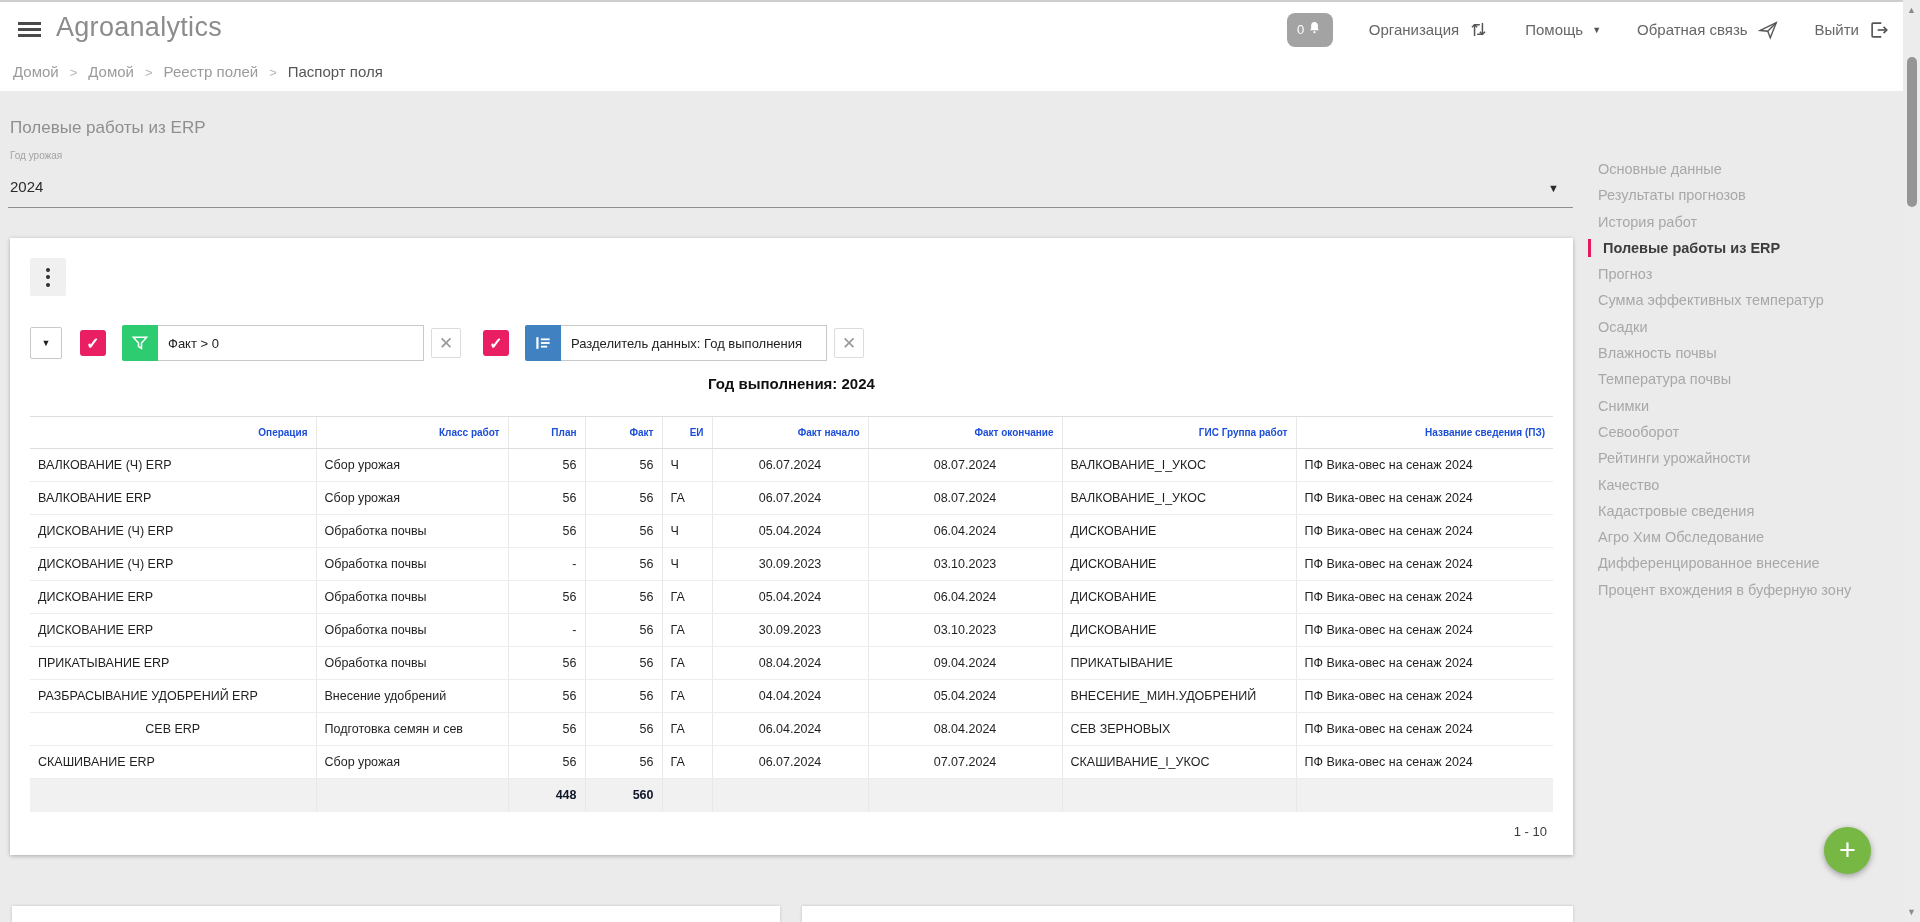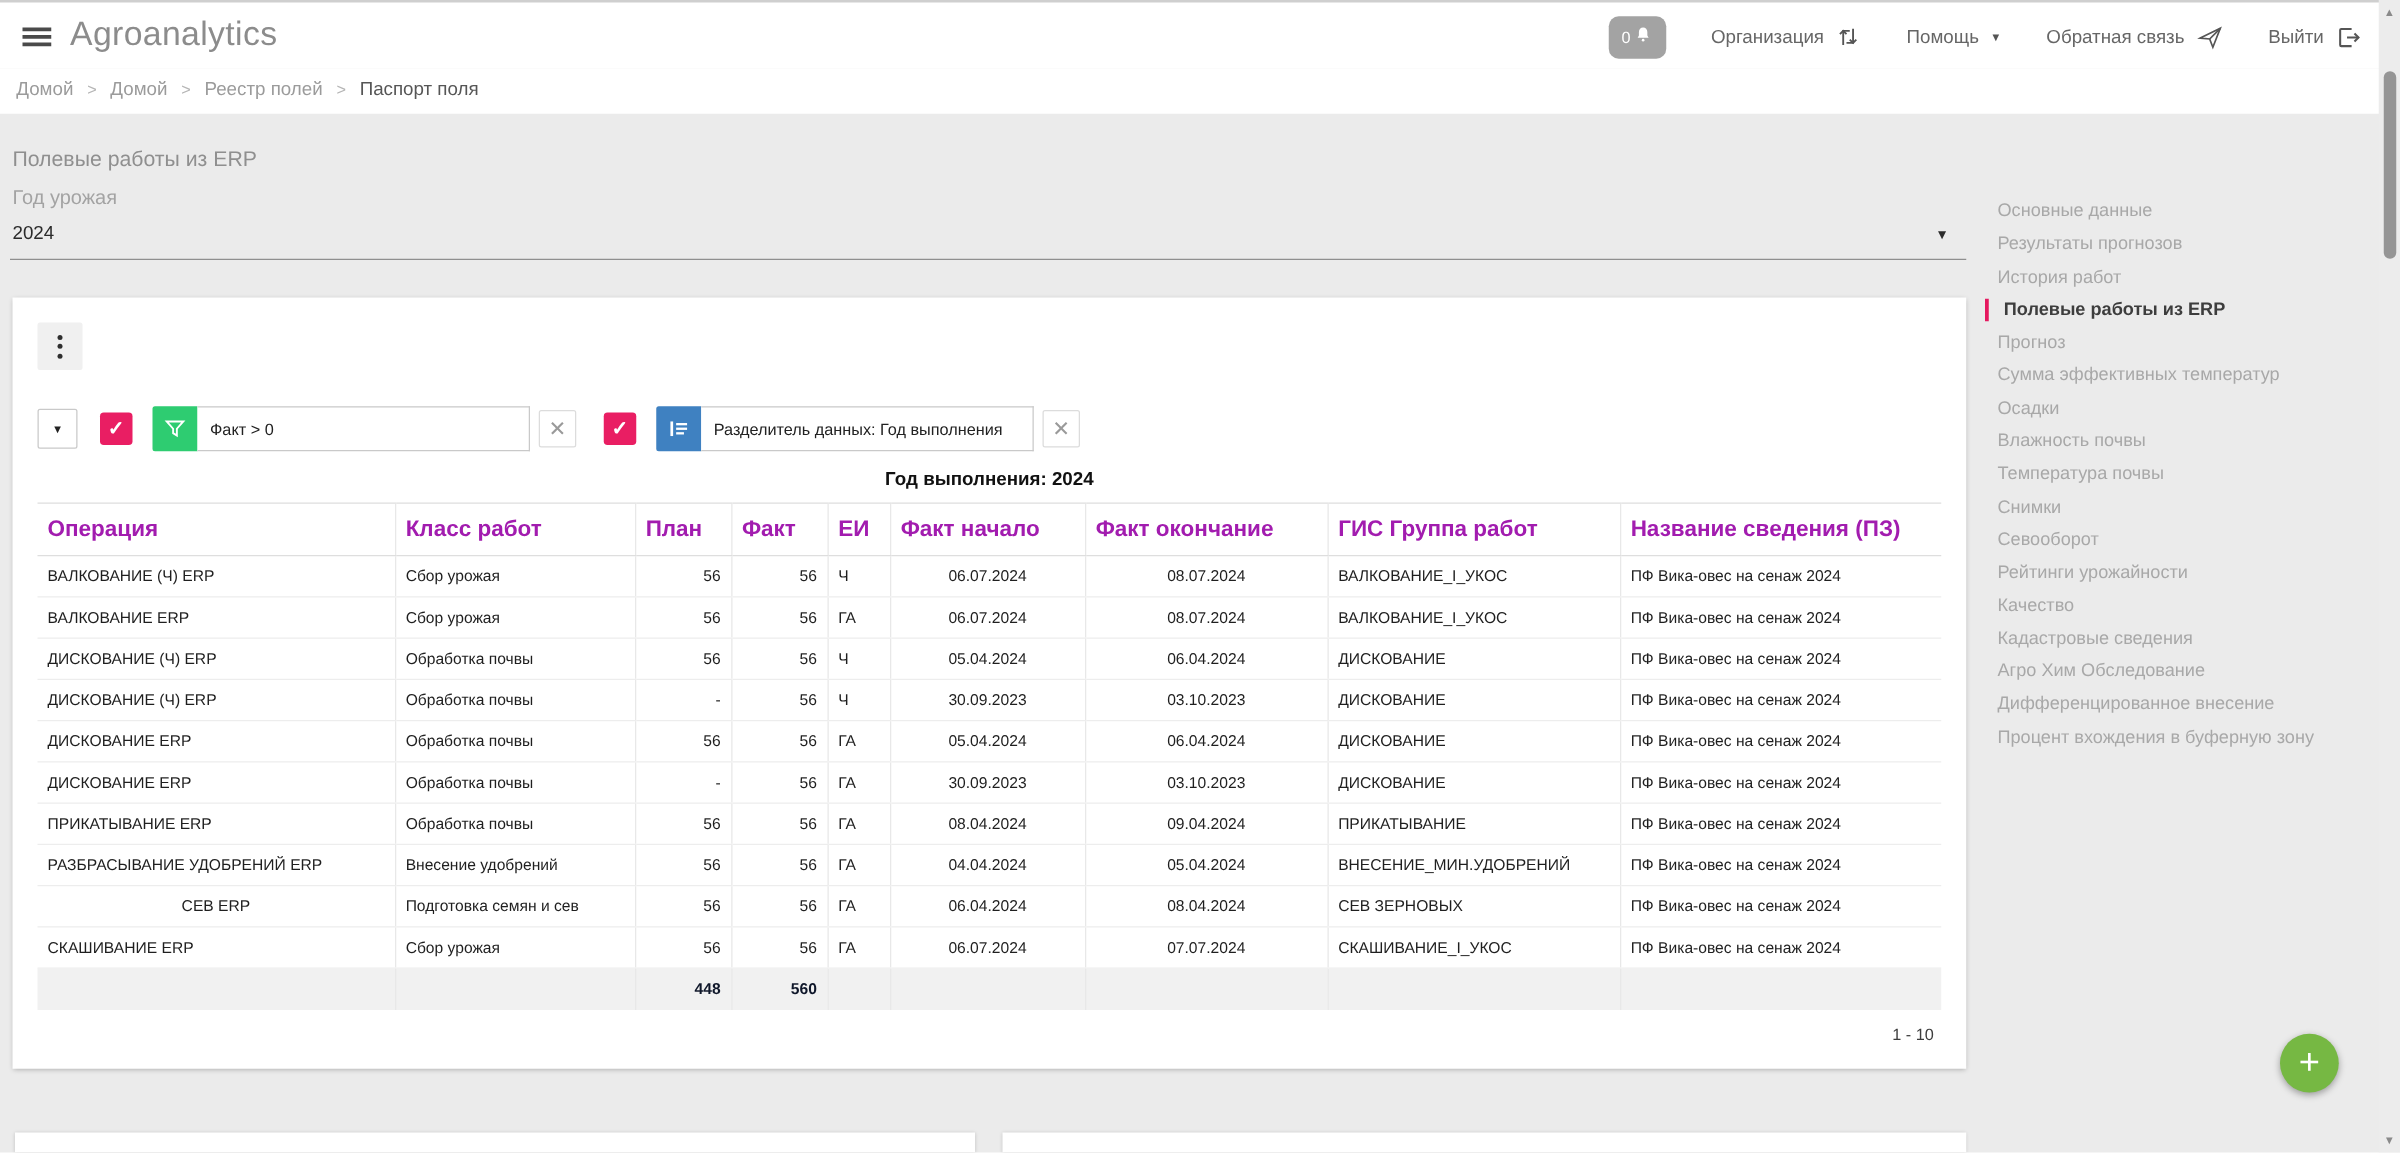--- a/index.html
+++ b/index.html
@@ -38,21 +38,21 @@
   .breadcrumb-bar {
     position:absolute; top:55px; left:0; width:1920px; height:36px;
     background:#fff;
   }
   .breadcrumb { position:absolute; left:13px; top:8px; font-size:15px; }
   .bc-item { color:#9b9b9b; cursor:pointer; }
   .bc-item.current { color:#565656; cursor:default; }
   .bc-sep { color:#b5b5b5; margin:0 11px; font-size:13px; }
   
   .section-title { position:absolute; left:10px; top:118px; font-size:17px; color:#8f8f8f; }
-  .year-label    { position:absolute; left:10px; top:150px; font-size:16px; color:#a3a3a3; }
+  .year-label    { position:absolute; left:10px; top:150px; font-size:10px; color:#a3a3a3; }
   .year-select   { position:absolute; left:8px; top:170px; width:1565px; height:38px;
                    border-bottom:1px solid #8f8f8f; cursor:pointer; }
   .year-value    { position:absolute; left:2px; top:8px; font-size:15px; color:#2b2b2b; }
   .year-caret    { position:absolute; right:14px; top:12px; font-size:11px; color:#2b2b2b; }
   
   .card {
     position:absolute; left:10px; top:238px; width:1563px; height:617px;
     background:#fff; box-shadow:0 1px 4px rgba(0,0,0,.28);
     padding:20px 20px 0 20px;
   }
@@ -84,24 +84,24 @@
     font-family:"Liberation Sans",sans-serif; font-size:13px; color:#222;
     padding:0 10px; outline:none;
   }
   .clear-btn {
     width:30px; height:30px; border:1px solid #dcdcdc; border-radius:2px; background:#fff;
     display:flex; align-items:center; justify-content:center;
     color:#9a9a9a; font-size:17px; cursor:pointer; margin-left:7px;
   }
   .gap22 { width:22px; flex:none; }
   
-  .group-title { text-align:center; font-size:15px; font-weight:bold; color:#111; margin:9px 0 10px 0; }
+  .group-title { text-align:center; font-size:15px; font-weight:bold; color:#111; margin:9px 0 24px 0; }
   table { width:100%; border-collapse:collapse; table-layout:fixed; }
   th {
-    color:#a21caf; font-weight:bold; font-size:18px; text-align:left;
+    color:#1d4ed8; font-weight:bold; font-size:10px; text-align:right;
     padding:10px 8px; border-top:1px solid #dedede; border-bottom:1px solid #dedede;
     cursor:pointer; overflow:hidden; white-space:nowrap;
   }
   th + th, td + td { border-left:1px solid #e8e8e8; }
   tbody td {
     font-size:12.5px; color:#1f1f1f; padding:9px 8px; border-bottom:1px solid #ededed;
     overflow:hidden; white-space:nowrap;
   }
   tfoot td {
     background:#f1f1f1; font-size:12.5px; font-weight:bold; color:#0f172a;

